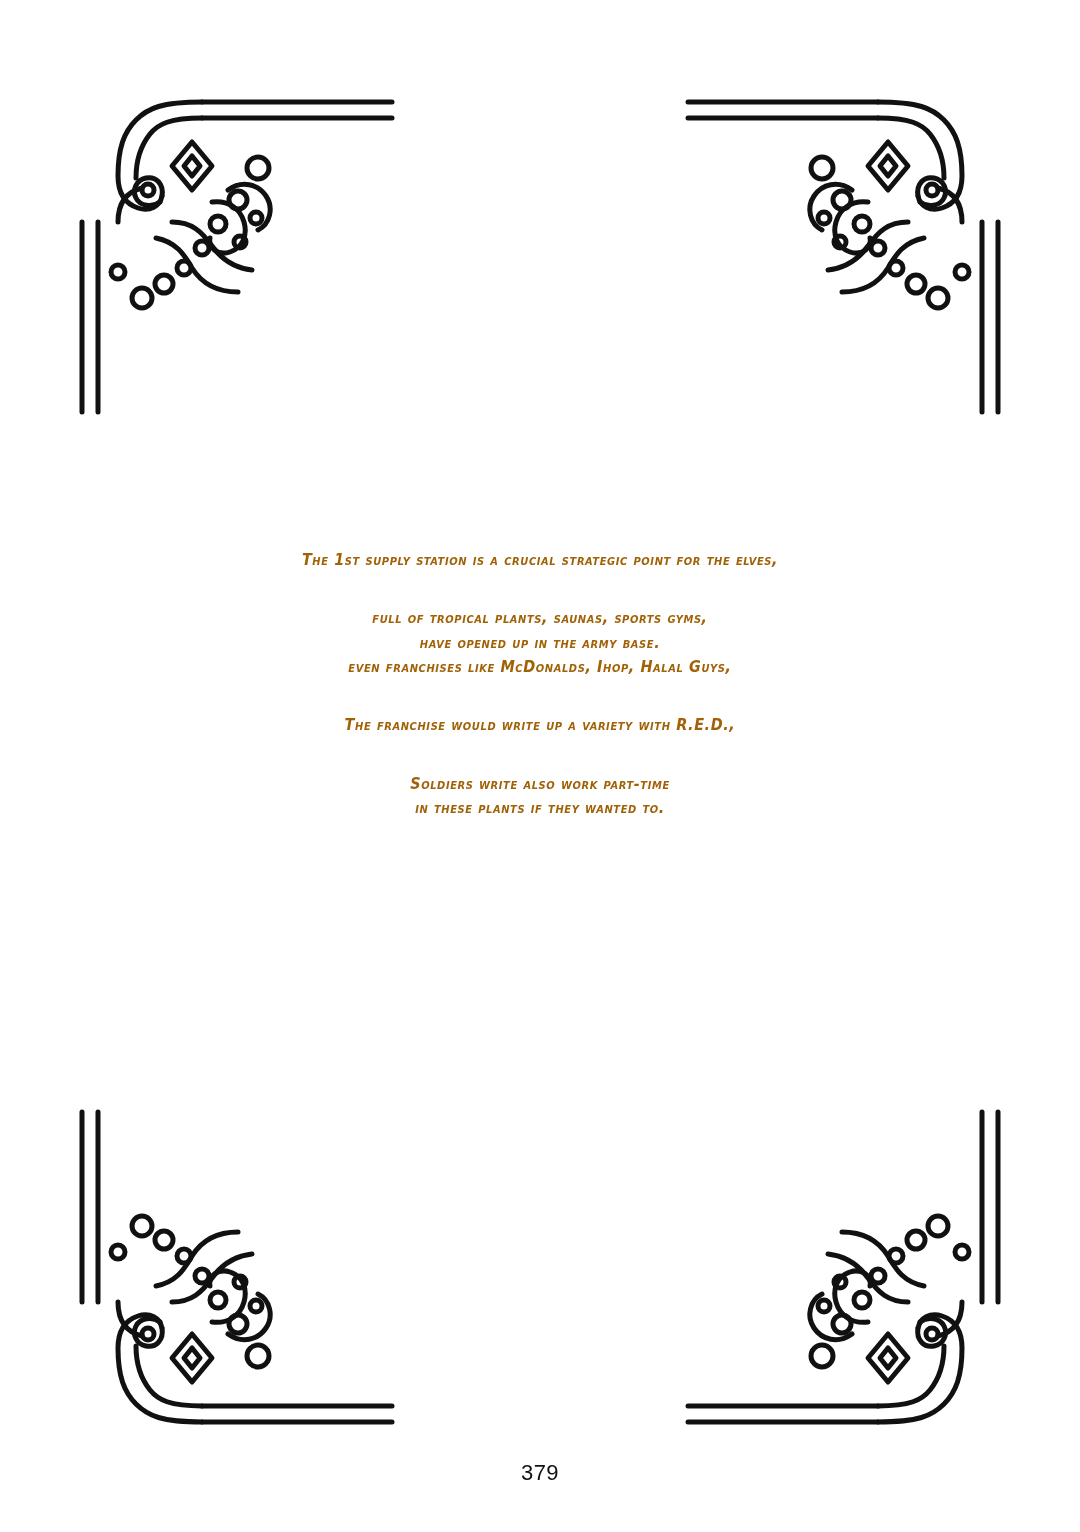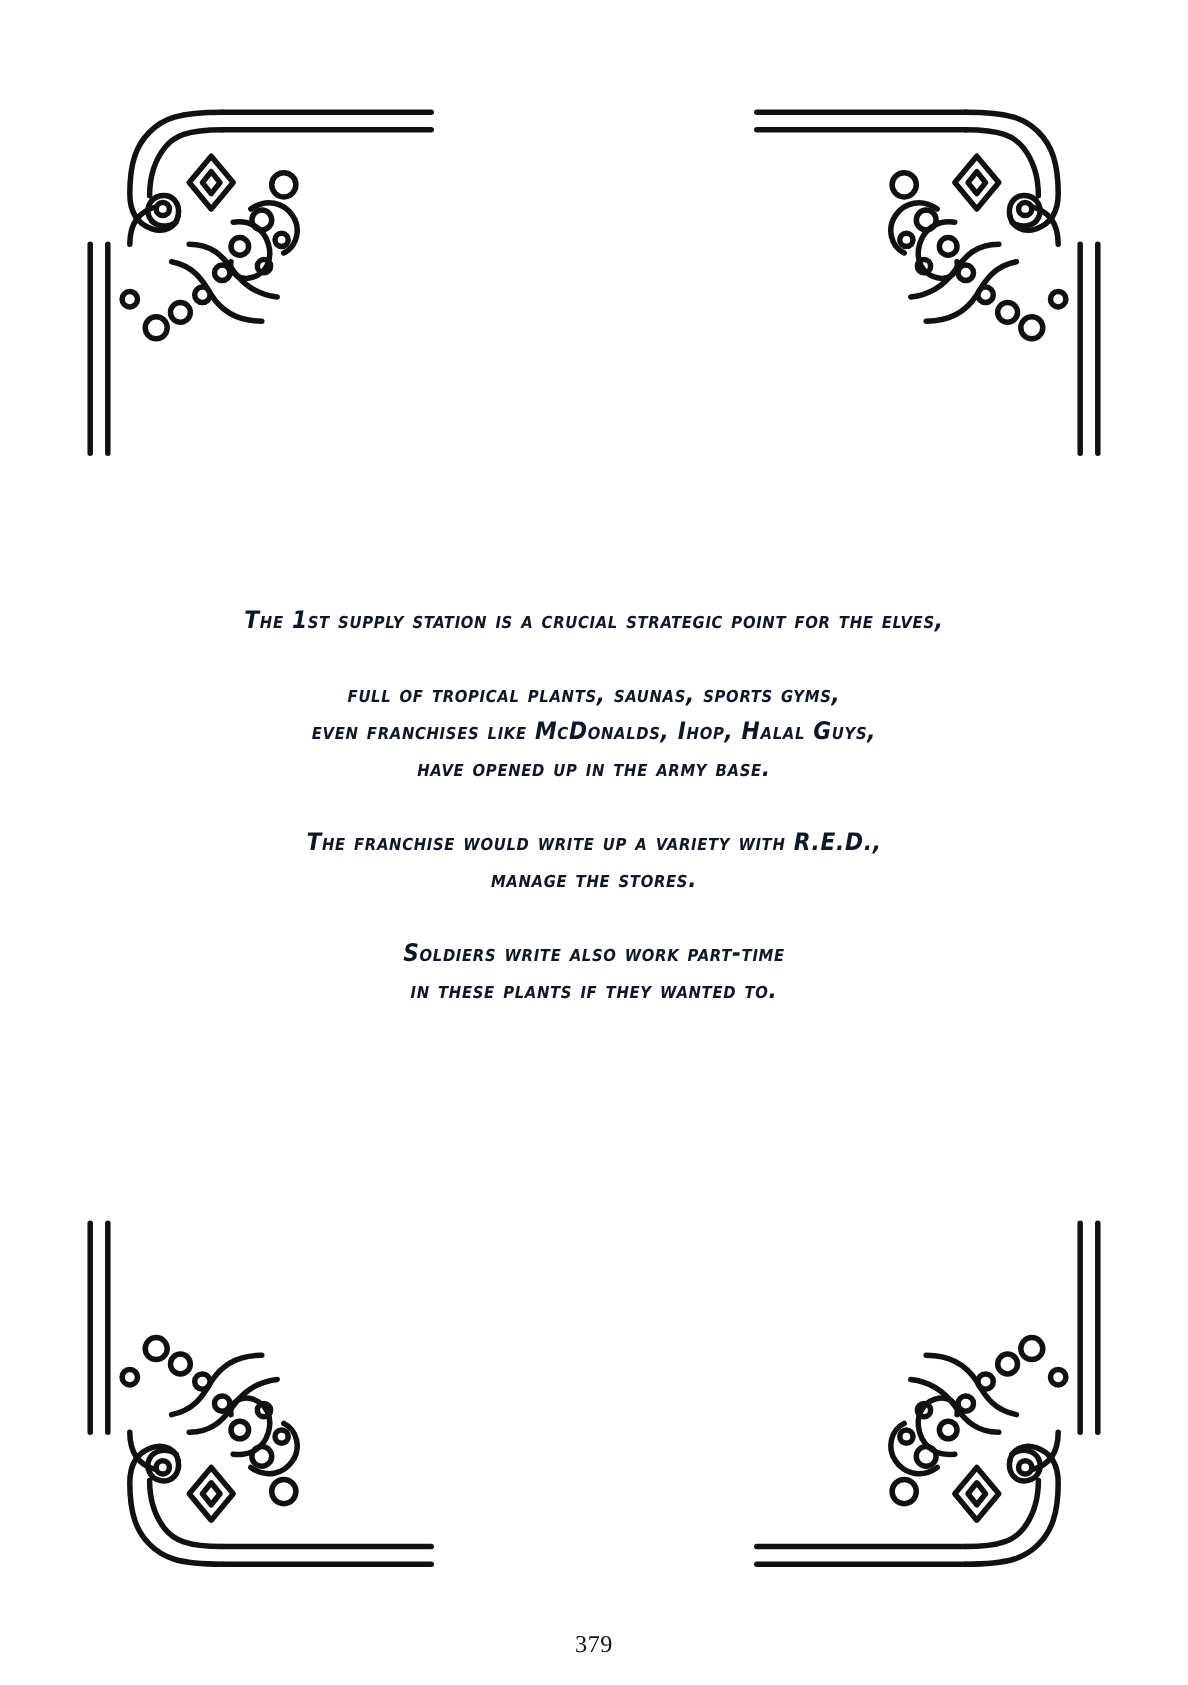--- a/index.html
+++ b/index.html
@@ -35,40 +35,40 @@
     left: 0;
     right: 0;
     top: 548px;
     text-align: center;
     padding: 0 120px;
     box-sizing: border-box;
   }
   .para {
     margin: 0 0 34px 0;
     font-family: "DejaVu Sans", sans-serif;
-    font-size: 22px;
+    font-size: 16px;
     font-style: italic;
     font-weight: 600;
     font-stretch: condensed;
     letter-spacing: 0.6px;
     line-height: 1.52;
-    color: #0f172a;
+    color: #a16207;
     font-variant: small-caps;
   }
   .para:last-child { margin-bottom: 0; }
   .para .line { display: block; white-space: pre; }
 
   
   .page-number {
     position: absolute;
     left: 0;
     right: 0;
-    bottom: 24px;
+    bottom: 46px;
     text-align: center;
-    font-family: Liberation Serif, serif;
+    font-family: Liberation Sans, sans-serif;
     font-size: 22px;
     color: #111111;
     letter-spacing: 0.5px;
   }
 </style>
 </head>
 <body>
 
 <div class="page">
 
@@ -209,27 +209,26 @@
   </div>
 
   <div class="text-block">
 
     <p class="para">
       <span class="line">The 1st supply station is a crucial strategic point for the elves,</span>
     </p>
 
     <p class="para">
       <span class="line">full of tropical plants, saunas, sports gyms,</span>
+      <span class="line">have opened up in the army base.</span>
       <span class="line">even franchises like McDonalds, Ihop, Halal Guys,</span>
-      <span class="line">have opened up in the army base.</span>
     </p>
 
     <p class="para">
       <span class="line">The franchise would write up a variety with R.E.D.,</span>
-      <span class="line">manage the stores.</span>
     </p>
 
     <p class="para">
       <span class="line">Soldiers write also work part-time</span>
       <span class="line">in these plants if they wanted to.</span>
     </p>
 
   </div>
 
   <div class="page-number">379</div>

